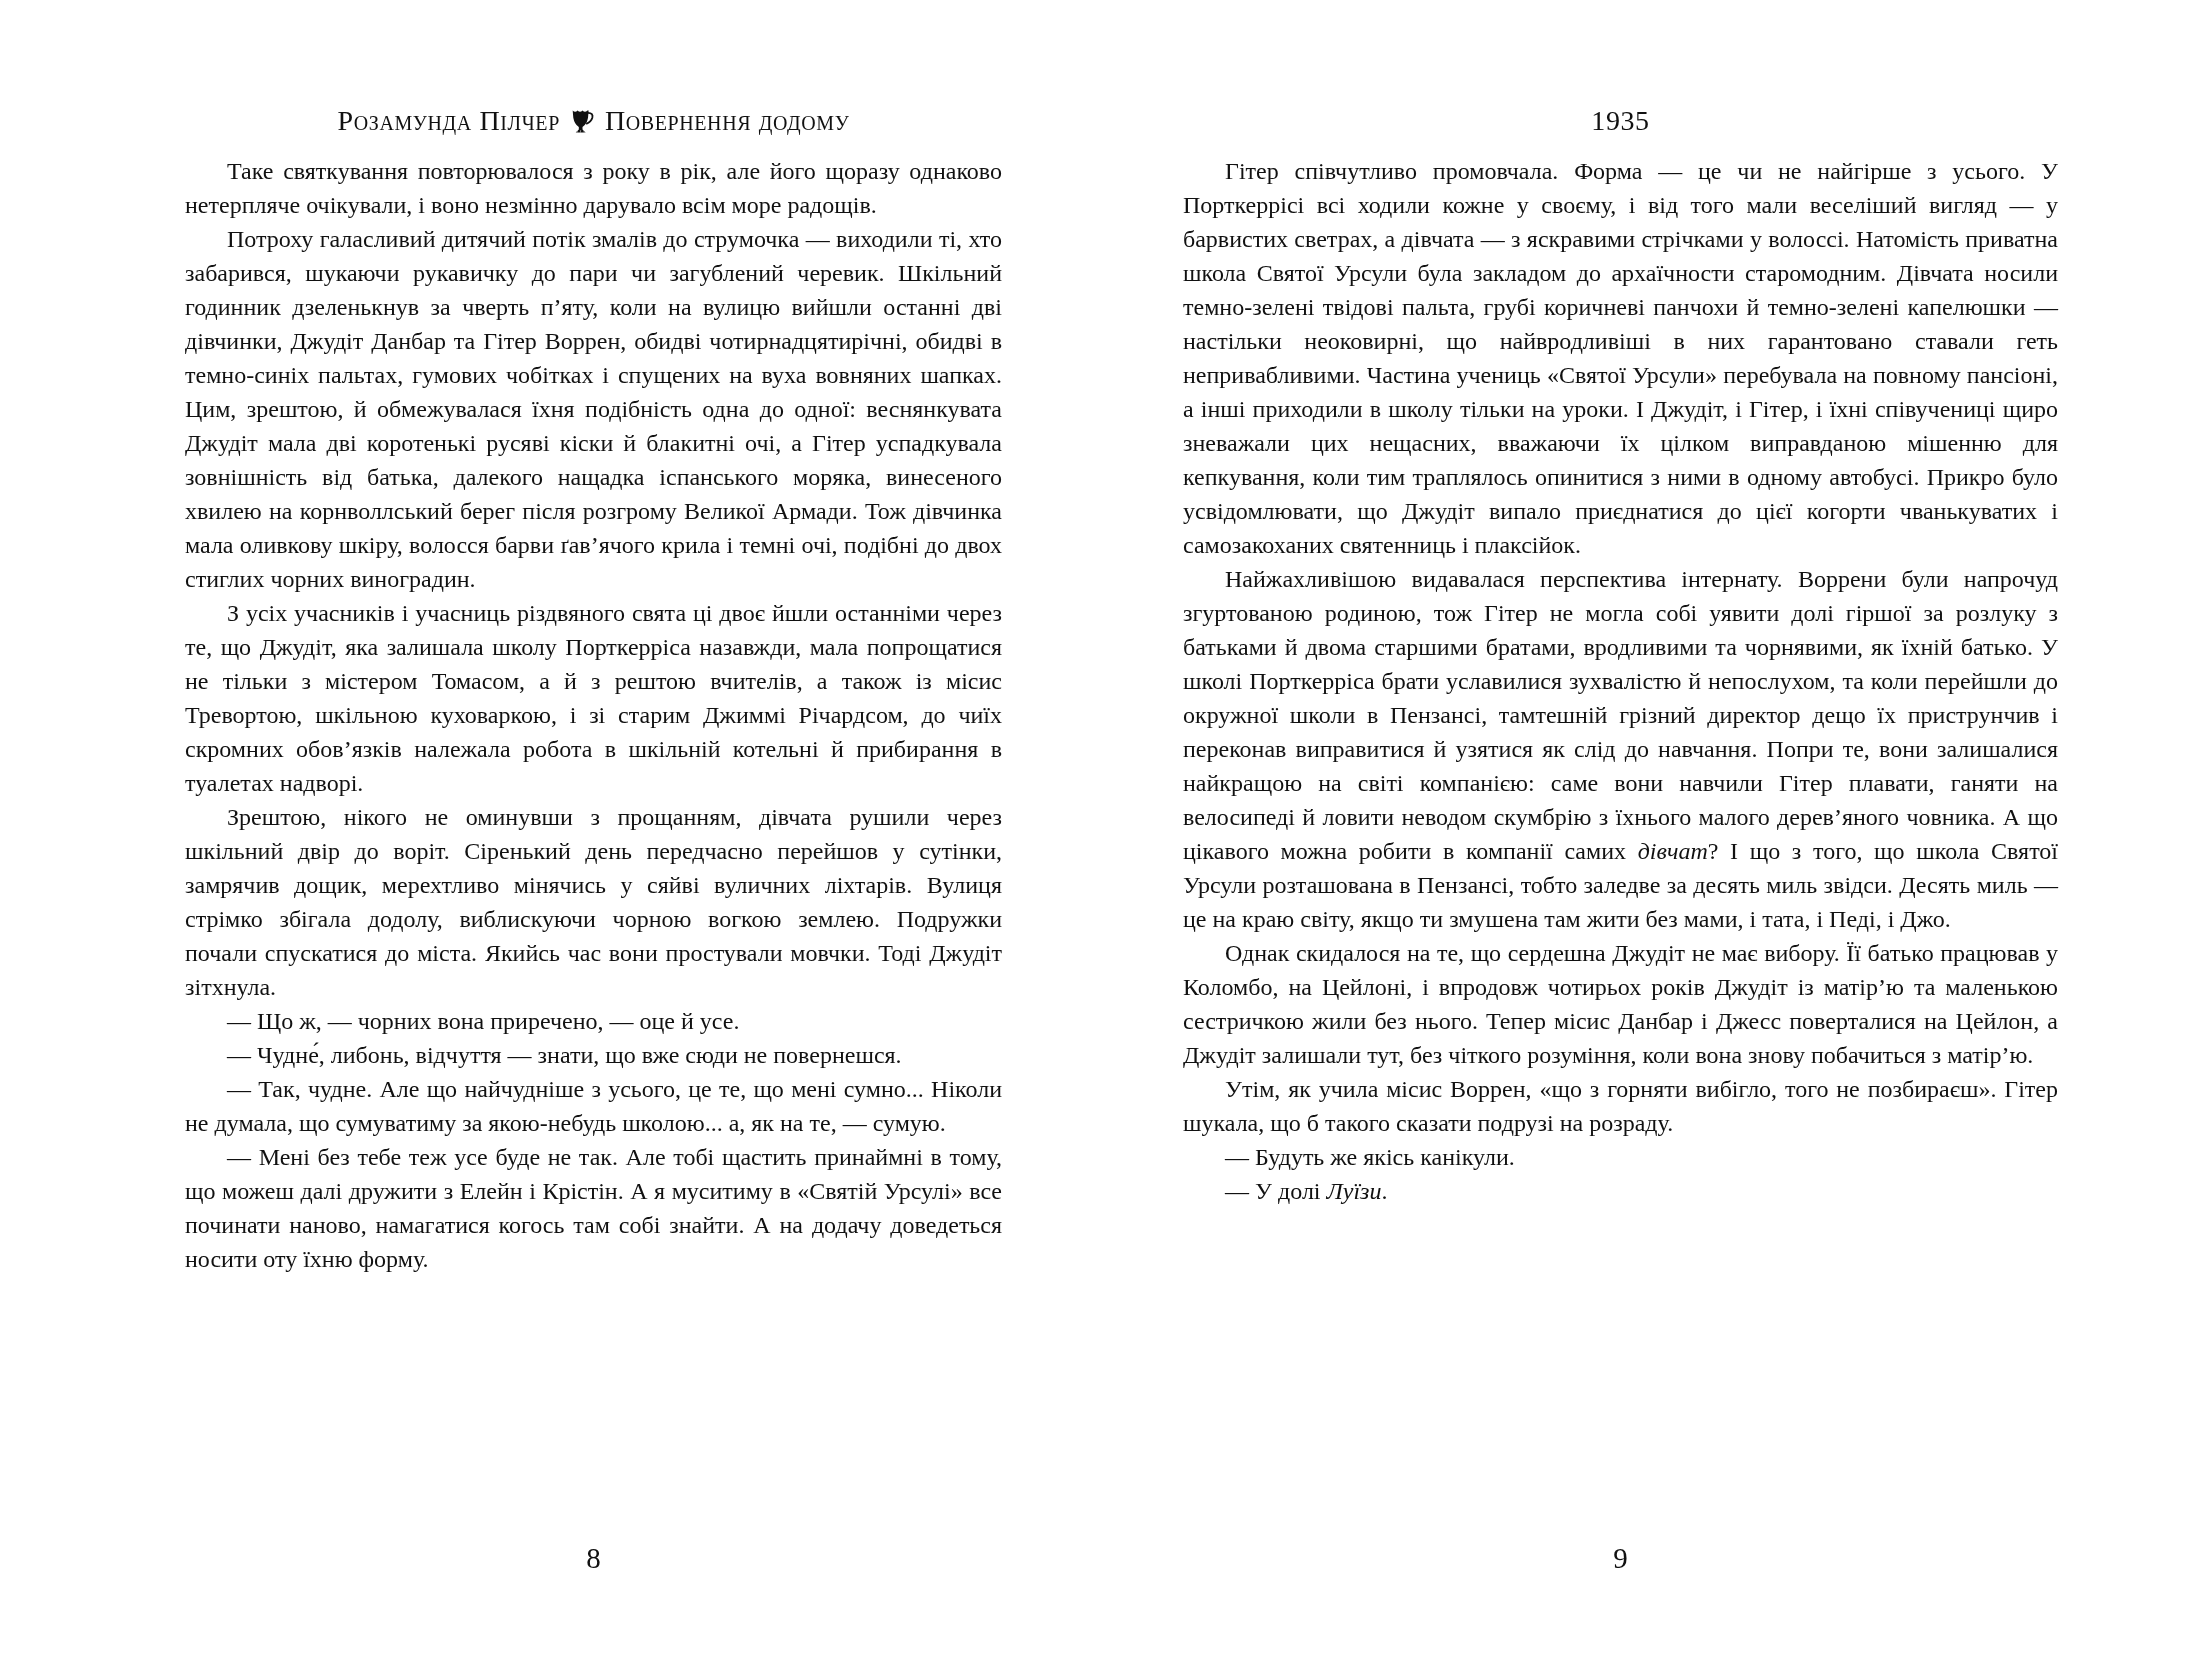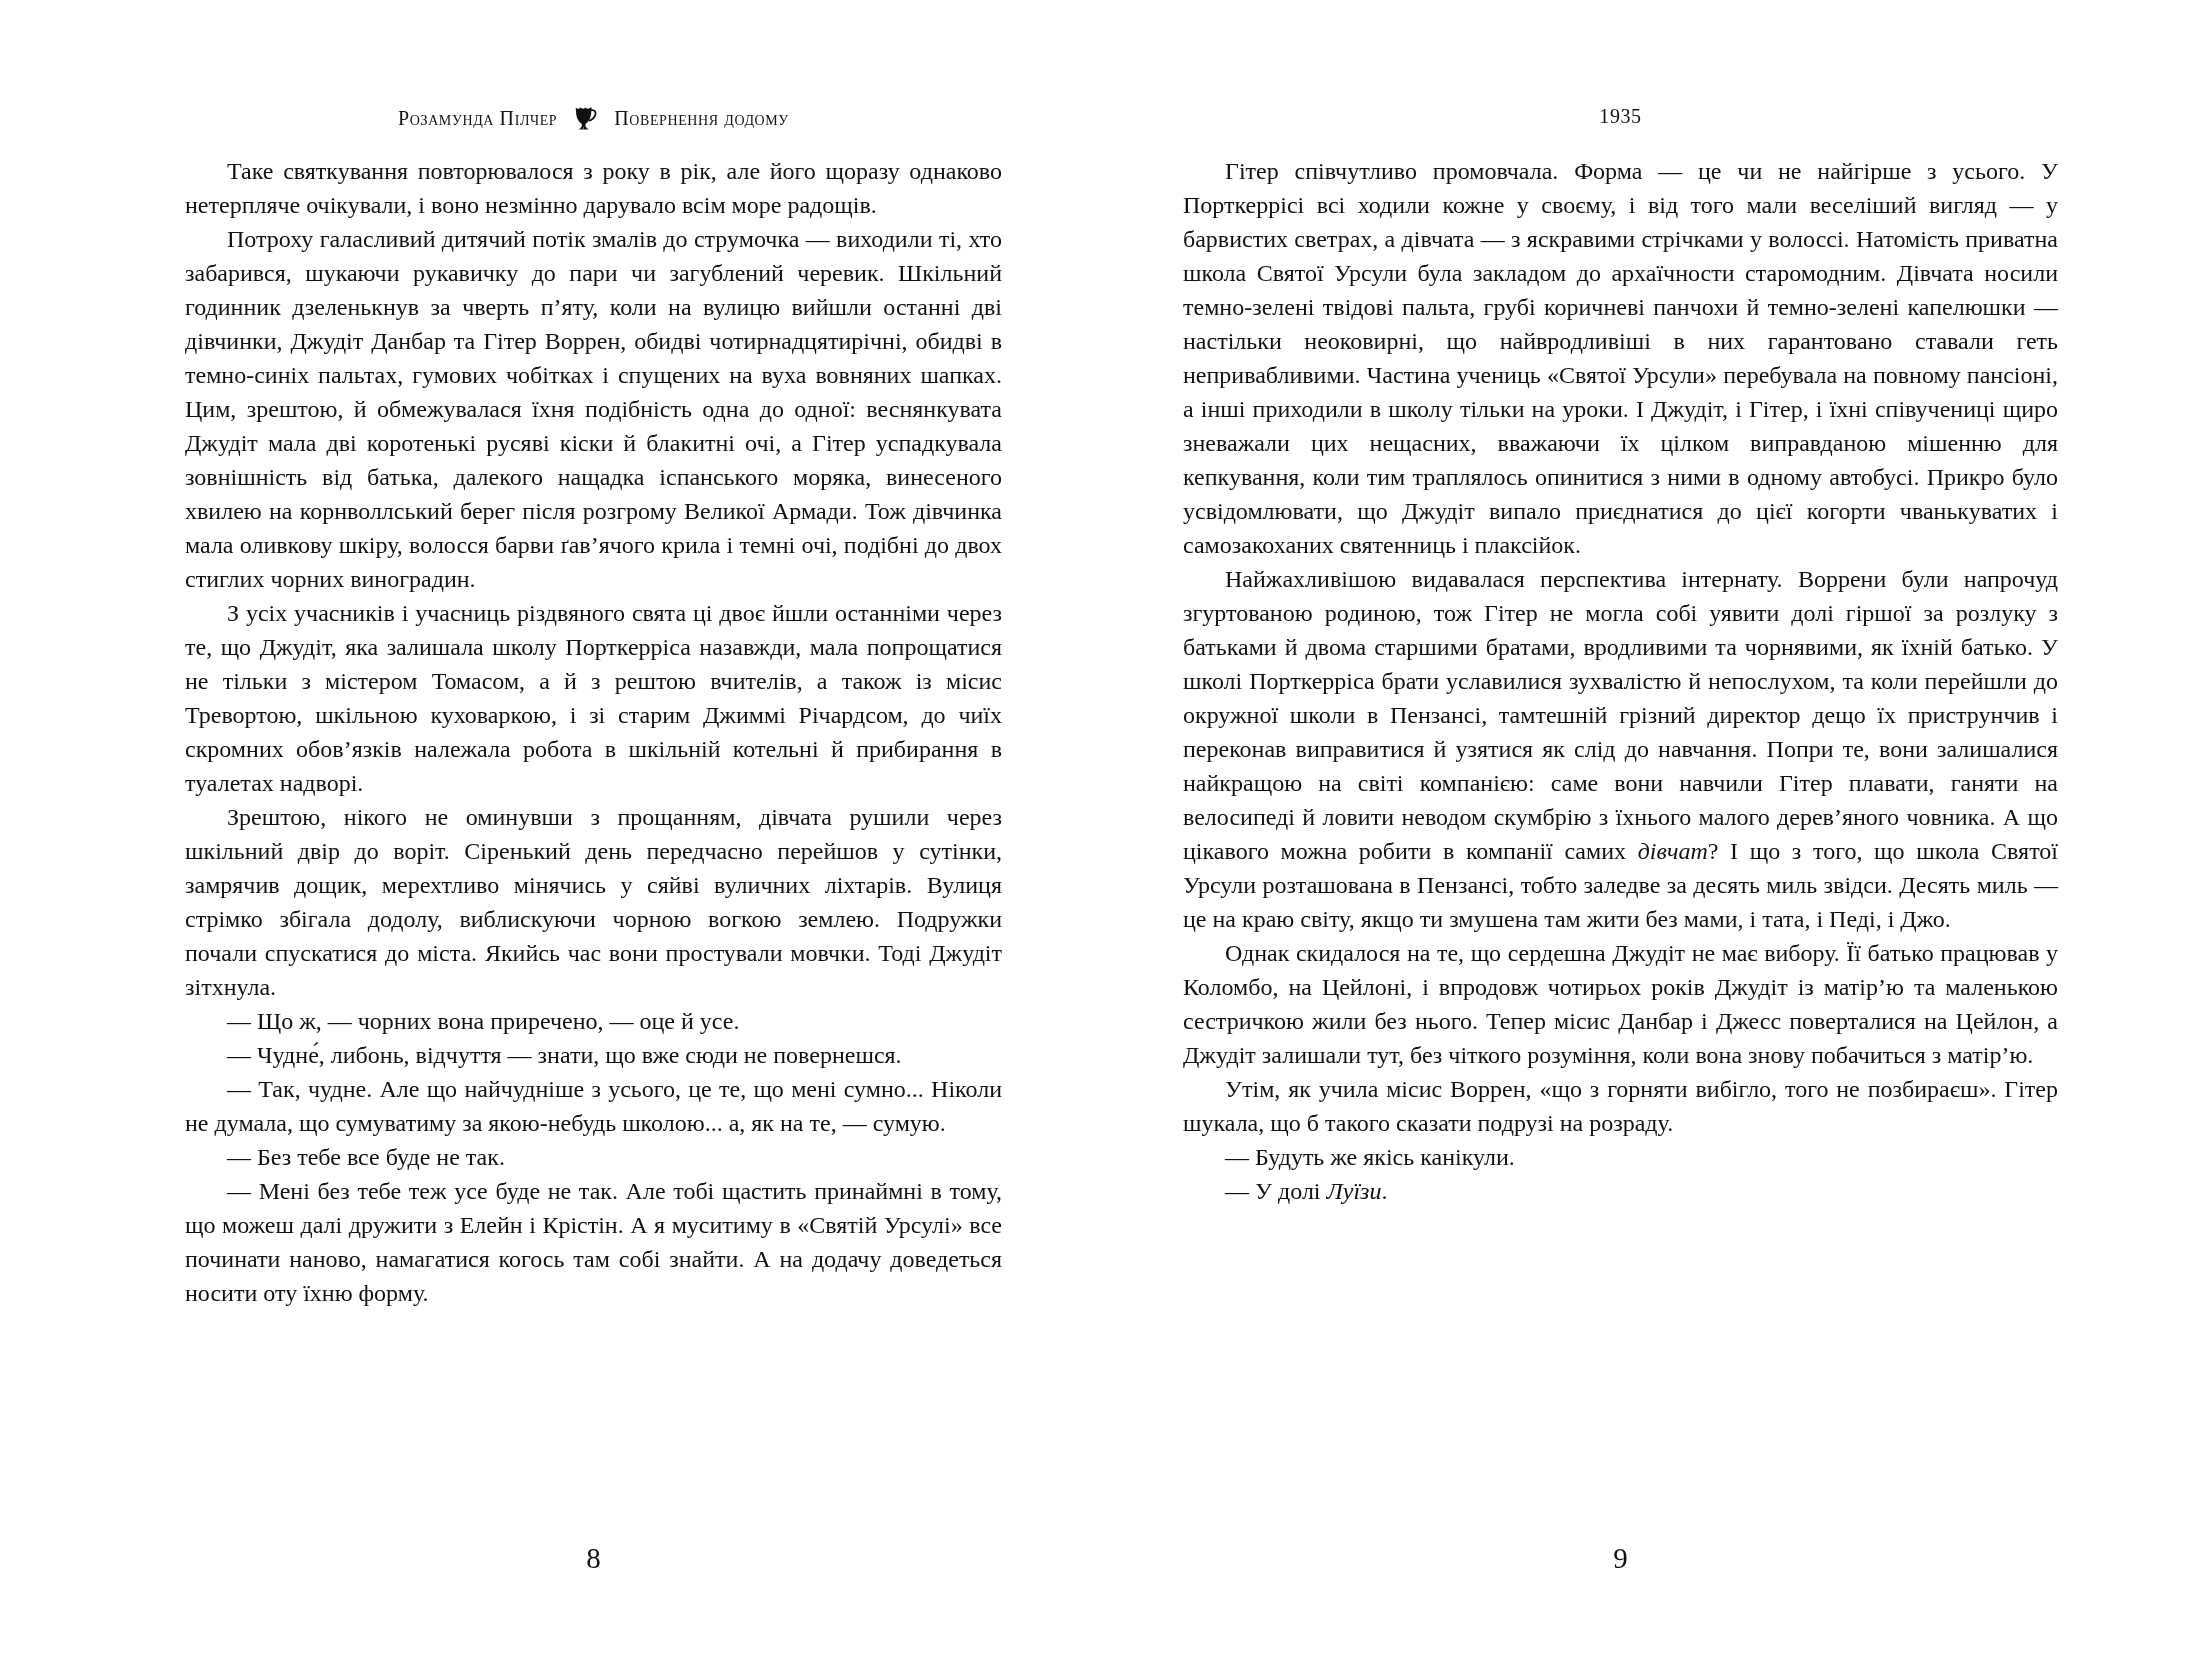--- a/index.html
+++ b/index.html
@@ -25,26 +25,26 @@
     position: absolute;
     top: 0;
     height: 1654px;
   }
   .page-left { left: 0; width: 1102px; }
   .page-right { left: 1078px; width: 1103px; }
 
   .running-head {
     position: absolute;
     top: 105px;
-    font-size: 20px;
+    font-size: 28px;
     letter-spacing: 0.6px;
     white-space: nowrap;
     display: flex;
     align-items: center;
-    gap: 16px;
+    gap: 10px;
   }
   .page-left .running-head {
     left: 185px;
     width: 817px;
     justify-content: center;
   }
   .page-right .running-head {
     left: 105px;
     width: 875px;
     justify-content: center;
@@ -124,21 +124,20 @@
     </div>
 
     <div class="text-block">
       <p class="para last-line-left">Таке святкування повторювалося з року в рік, але його щоразу однаково нетерпляче очікували, і воно незмінно дарувало всім море радощів.</p>
       <p class="para last-line-left">Потроху галасливий дитячий потік змалів до струмочка — виходили ті, хто забарився, шукаючи рукавичку до пари чи загублений черевик. Шкільний годинник дзеленькнув за чверть п’яту, коли на вулицю вийшли останні дві дівчинки, Джудіт Данбар та Гітер Воррен, обидві чотирнадцятирічні, обидві в темно-синіх пальтах, гумових чобітках і спущених на вуха вовняних шапках. Цим, зрештою, й обмежувалася їхня подібність одна до одної: веснянкувата Джудіт мала дві коротенькі русяві кіски й блакитні очі, а Гітер успадкувала зовнішність від батька, далекого нащадка іспанського моряка, винесеного хвилею на корнволлський берег після розгрому Великої Армади. Тож дівчинка мала оливкову шкіру, волосся барви ґав’ячого крила і темні очі, подібні до двох стиглих чорних виноградин.</p>
       <p class="para last-line-left">З усіх учасників і учасниць різдвяного свята ці двоє йшли останніми через те, що Джудіт, яка залишала школу Порткерріса назавжди, мала попрощатися не тільки з містером Томасом, а й з рештою вчителів, а також із місис Тревортою, шкільною куховаркою, і зі старим Джиммі Річардсом, до чиїх скромних обов’язків належала робота в шкільній котельні й прибирання в туалетах надворі.</p>
       <p class="para last-line-left">Зрештою, нікого не оминувши з прощанням, дівчата рушили через шкільний двір до воріт. Сіренький день передчасно перейшов у сутінки, замрячив дощик, мерехтливо мінячись у сяйві вуличних ліхтарів. Вулиця стрімко збігала додолу, виблискуючи чорною вогкою землею. Подружки почали спускатися до міста. Якийсь час вони простували мовчки. Тоді Джудіт зітхнула.</p>
       <p class="para dialog">— Що ж, — чорних вона приречено, — оце й усе.</p>
       <p class="para dialog">— Чудне́, либонь, відчуття — знати, що вже сюди не повернешся.</p>
       <p class="para last-line-left">— Так, чудне. Але що найчудніше з усього, це те, що мені сумно... Ніколи не думала, що сумуватиму за якою-небудь школою... а, як на те, — сумую.</p>
-      <p class="para dialog">— Без тебе все буде не так.</p>
       <p class="para last-line-left">— Мені без тебе теж усе буде не так. Але тобі щастить принаймні в тому, що можеш далі дружити з Елейн і Крістін. А я муситиму в «Святій Урсулі» все починати наново, намагатися когось там собі знайти. А на додачу доведеться носити оту їхню форму.</p>
     </div>
 
     <div class="page-number">8</div>
   </div>
 
   <div class="page page-right">
     <div class="running-head">
       <span>1935</span>
     </div>

